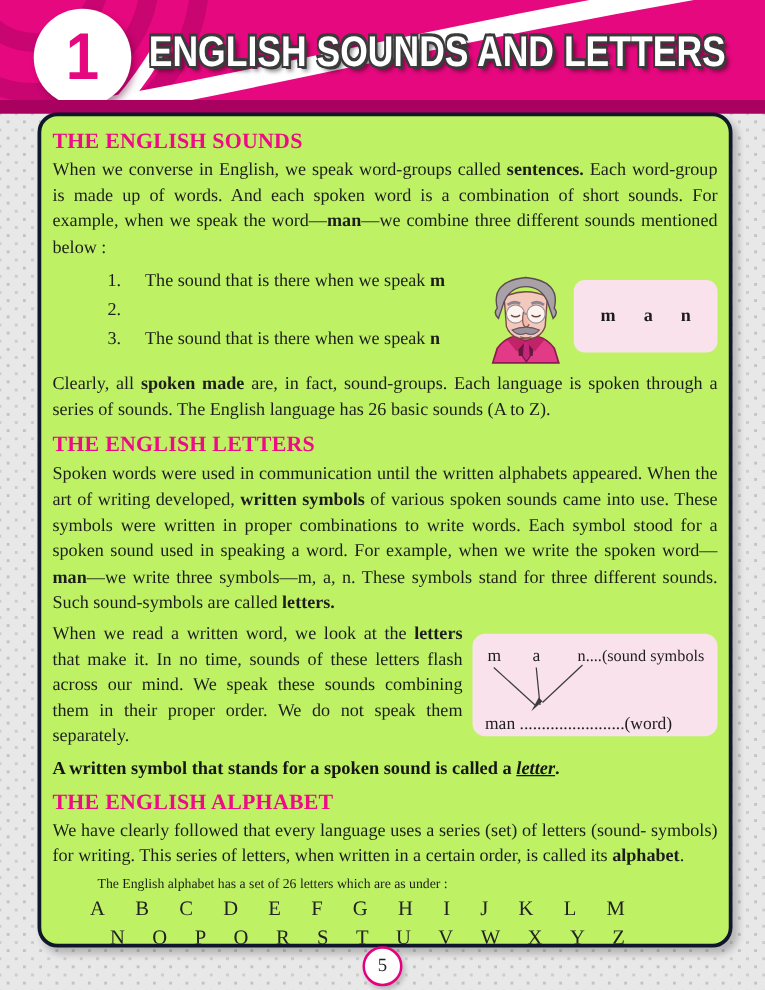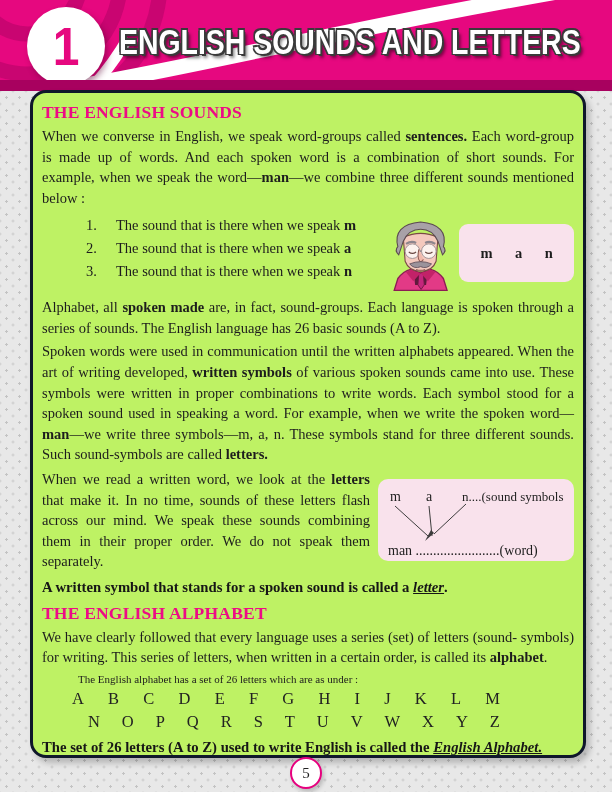--- a/index.html
+++ b/index.html
@@ -83,21 +83,20 @@
   <p class="para"><span>When we converse in English, we speak </span><span class="seg-i">word-groups</span><span> called </span><span class="seg-b">sentences.</span><span> Each word-group is made up of words. And each </span><span class="seg-i">spoken word</span><span> is a combination of short sounds. For example, when we speak the word—</span><span class="seg-b">man</span><span>—we combine three different sounds mentioned below :</span></p>
 
   <div class="sounds-row">
     <div class="sound-list">
       <div class="sound-item">
         <span class="num">1.</span>
         <span><span>The </span><span class="seg-i">sound</span><span> that is there when we speak </span><span class="seg-b">m</span></span>
       </div>
       <div class="sound-item">
         <span class="num">2.</span>
-        <span><span>The </span><span class="seg-i">sound</span><span> that is there when we speak </span><span class="seg-b">a</span></span>
       </div>
       <div class="sound-item">
         <span class="num">3.</span>
         <span><span>The </span><span class="seg-i">sound</span><span> that is there when we speak </span><span class="seg-b">n</span></span>
       </div>
     </div>
     <figure class="figure-man" style="margin:0">
       <svg width="76" height="82" viewBox="0 0 76 82">
         <path d="M9 82 L13 69 Q19 61 27 59 L38 63 L49 59 Q57 61 63 69 L67 82 Z" fill="#e23a86" stroke="#8c1d54" stroke-width="1.5"></path>
         <path d="M30 60 L38 63 L46 60 L44 76 L32 76 Z" fill="#5e1b3c"></path>
@@ -118,22 +117,23 @@
         <path d="M33 59 Q38 61 43 59" fill="none" stroke="#8a554e" stroke-width="1.1"></path>
       </svg>
       <div class="man-box">
           <span>m</span>
           <span>a</span>
           <span>n</span>
         </div>
     </figure>
   </div>
 
-  <p class="para"><span>Alphabet, all </span><span class="seg-b">spoken made</span><span> are, in fact, sound-groups. Each language is spoken through a series of sounds. The English language has 26 basic sounds </span><span class="seg-i">(A to Z)</span><span>.</span></p>
+  <p class="para"><span>Clearly, all </span><span class="seg-b">spoken made</span><span> are, in fact, sound-groups. Each language is spoken through a series of sounds. The English language has 26 basic sounds </span><span class="seg-i">(A to Z)</span><span>.</span></p>
 
+  <h2 class="section-heading">THE ENGLISH LETTERS</h2>
   <p class="para"><span>Spoken words were used in communication until the written alphabets appeared. When the art of writing developed, </span><span class="seg-b">written symbols</span><span> of various spoken sounds came into use. These symbols were written in proper combinations to write words. Each </span><span class="seg-i">symbol</span><span> stood for a </span><span class="seg-i">spoken sound</span><span> used in speaking a word. For example, when we write the spoken word—</span><span class="seg-b">man</span><span>—we write three symbols—</span><span class="seg-i">m, a, n</span><span>. These symbols stand for three different sounds. Such </span><span class="seg-i">sound-symbols</span><span> are called </span><span class="seg-b">letters.</span></p>
 
   <div class="letters-row">
     <p class="para"><span>When we read a written word, we look at the </span><span class="seg-b">letters</span><span> that make it. In no time, sounds of these letters flash across our mind. We speak these sounds combining them in their proper order. We do not speak them separately.</span></p>
     <div class="diagram-box">
       <svg width="196" height="82" viewBox="0 0 196 82">
         <text x="12" y="22" font-size="14" fill="#1d1d1d">m</text>
         <text x="48" y="22" font-size="14" fill="#1d1d1d">a</text>
         <text x="84" y="22" font-size="13" fill="#1d1d1d">n....(sound symbols</text>
         <line x1="17" y1="27" x2="50" y2="57" stroke="#3c3c3c" stroke-width="1"></line>

